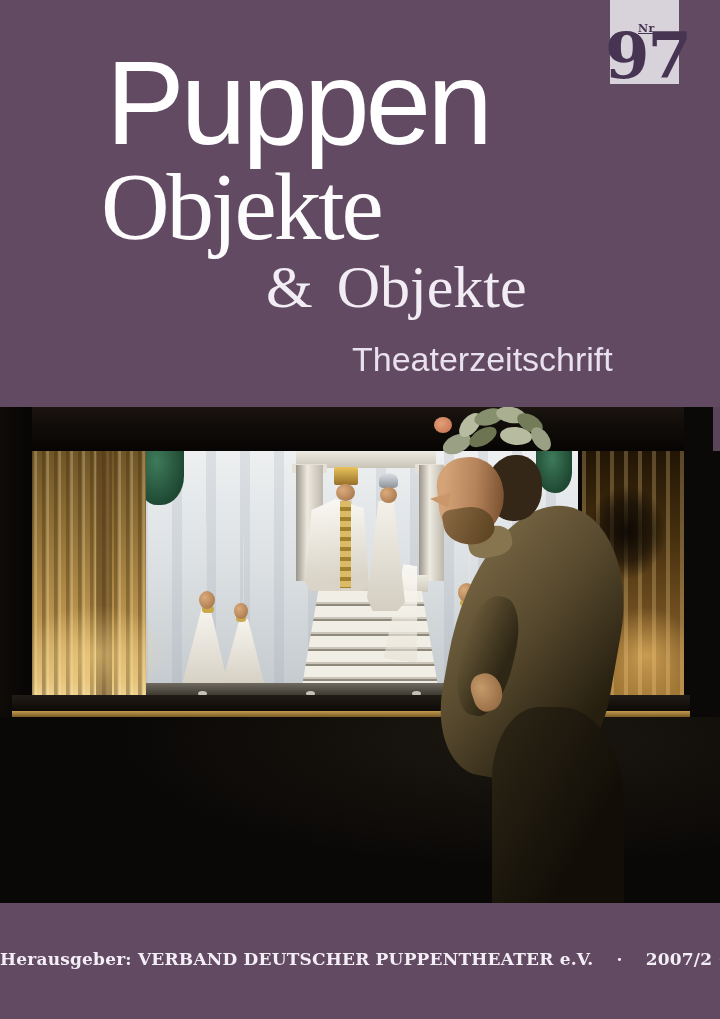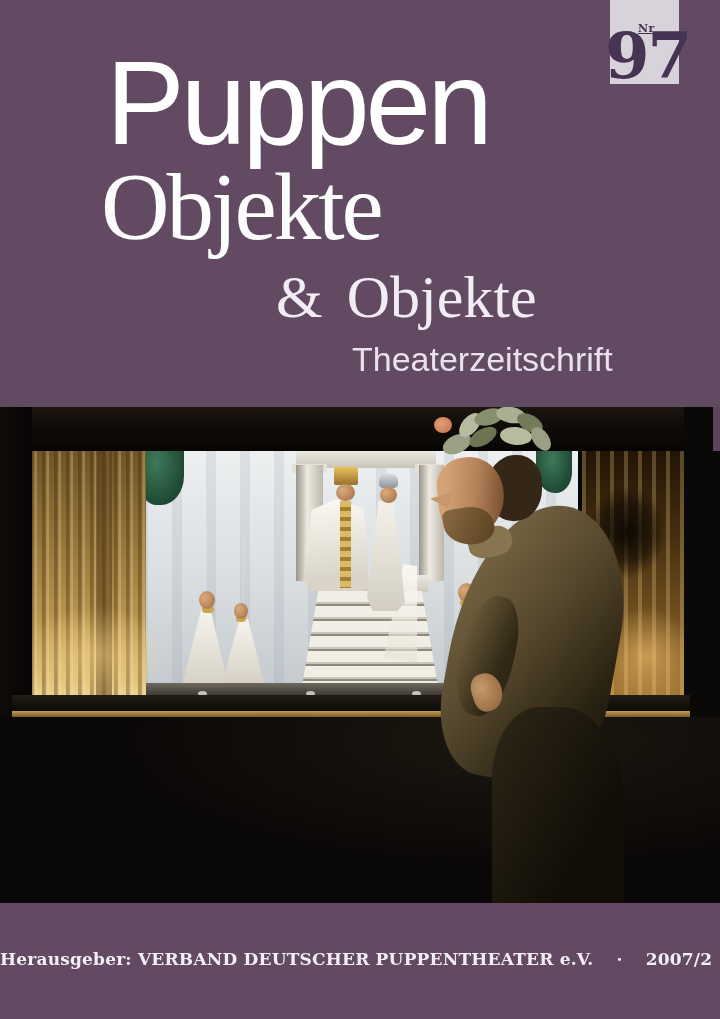--- a/index.html
+++ b/index.html
@@ -8,21 +8,21 @@
     position:relative;width:720px;height:1019px;overflow:hidden;
     background:#624a63;font-family:"Liberation Sans",sans-serif;
   }
   
   .top-band{left:0;top:0;width:720px;height:407px;background:#624a63;}
   .badge{left:610px;top:0;width:69px;height:84px;background:#d8d2db;}
   .badge-nr{left:28px;top:22px;font:bold 11px "DejaVu Serif",serif;color:#473452;letter-spacing:.5px;text-decoration:underline;}
   .badge-number{left:-5px;top:24px;width:80px;font:bold 64px/1 "DejaVu Serif",serif;color:#473452;letter-spacing:-2px;}
   .t1{left:106px;top:44px;margin:0;font:400 118px/1 "Liberation Sans",sans-serif;color:#ffffff;letter-spacing:-4px;}
   .t2{left:101px;top:160px;margin:0;font:400 95px/1 "Liberation Serif",serif;color:#fdfcfd;letter-spacing:-3px;}
-  .t3{left:264px;top:255px;margin:12px;font:400 60px/1 "Liberation Serif",serif;color:#f2ecf4;word-spacing:9px;}
+  .t3{left:264px;top:255px;margin:2px;font:400 60px/1 "Liberation Serif",serif;color:#f2ecf4;word-spacing:9px;}
   .t4{left:336px;top:326px;margin:16px;font:400 34px/1 "Liberation Sans",sans-serif;color:#e9e1ee;letter-spacing:0;}
   
   .photo{left:0;top:407px;width:720px;height:496px;background:#090706;overflow:hidden;}
   .backdrop{left:138px;top:40px;width:440px;height:254px;
     background:
       repeating-linear-gradient(90deg, rgba(150,160,172,.20) 0 10px, rgba(255,255,255,0) 10px 34px),
       linear-gradient(180deg,#eef0f1 0%,#dde1e4 45%,#c2c8cc 100%);}
   .fol-l{left:138px;top:40px;width:46px;height:58px;border-radius:0 0 50% 42%;
     background:radial-gradient(at 40% 25%,#3e7a5a,#1e4832 72%);}
   .fol-r{left:536px;top:40px;width:36px;height:46px;border-radius:0 0 45% 52%;

